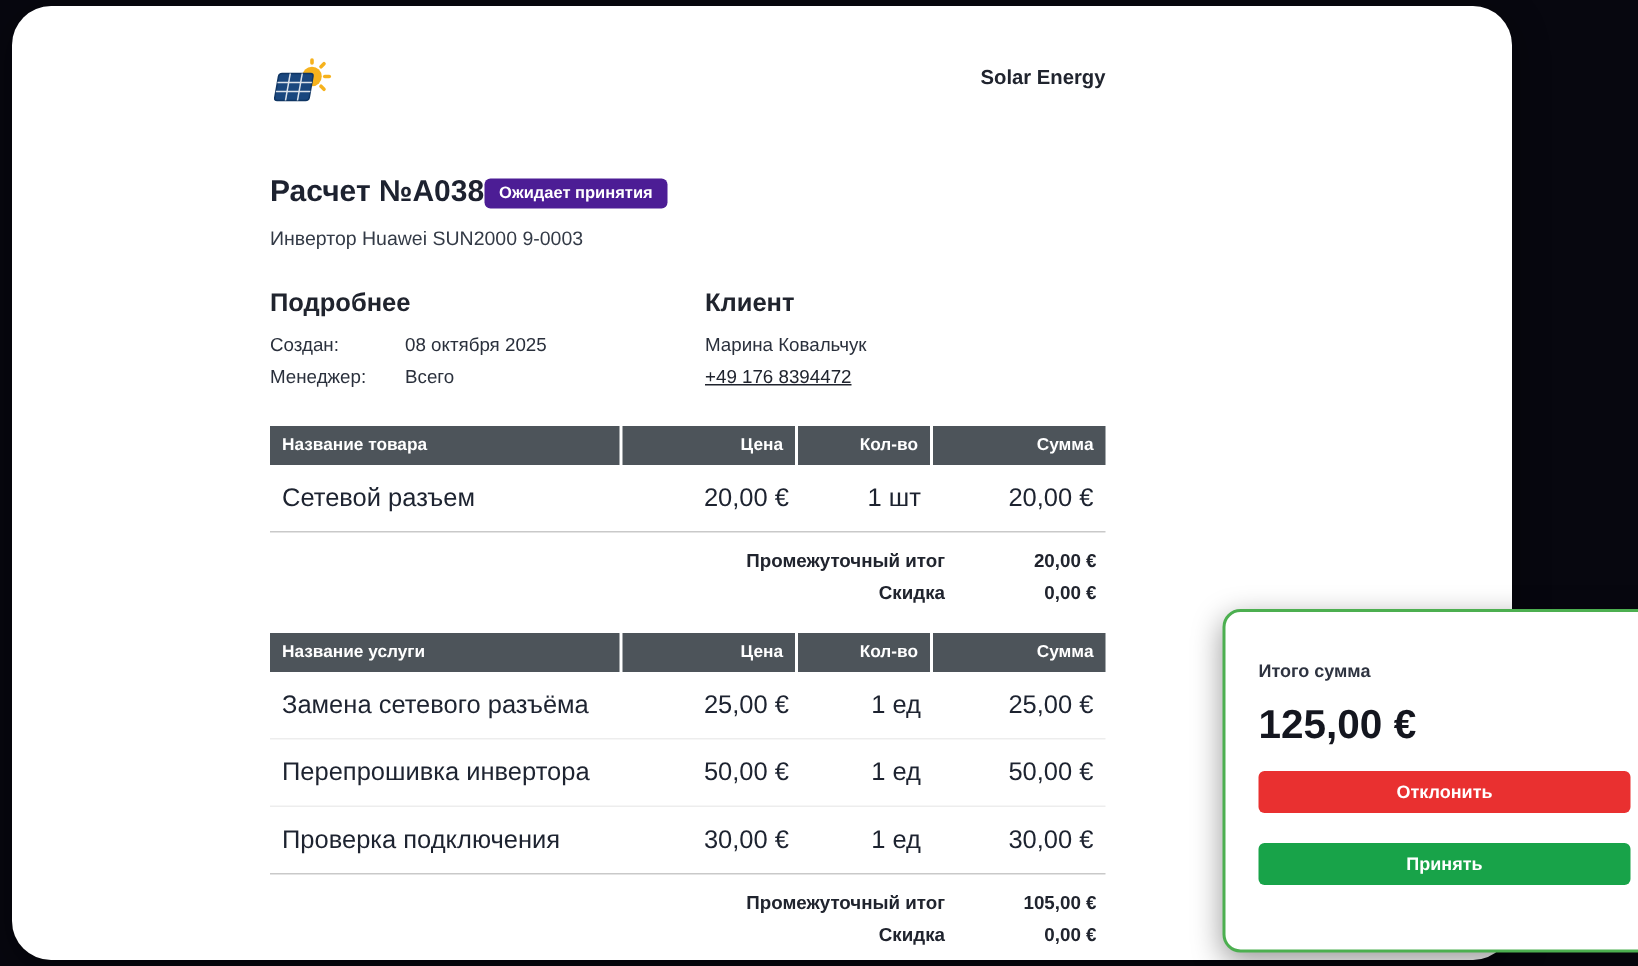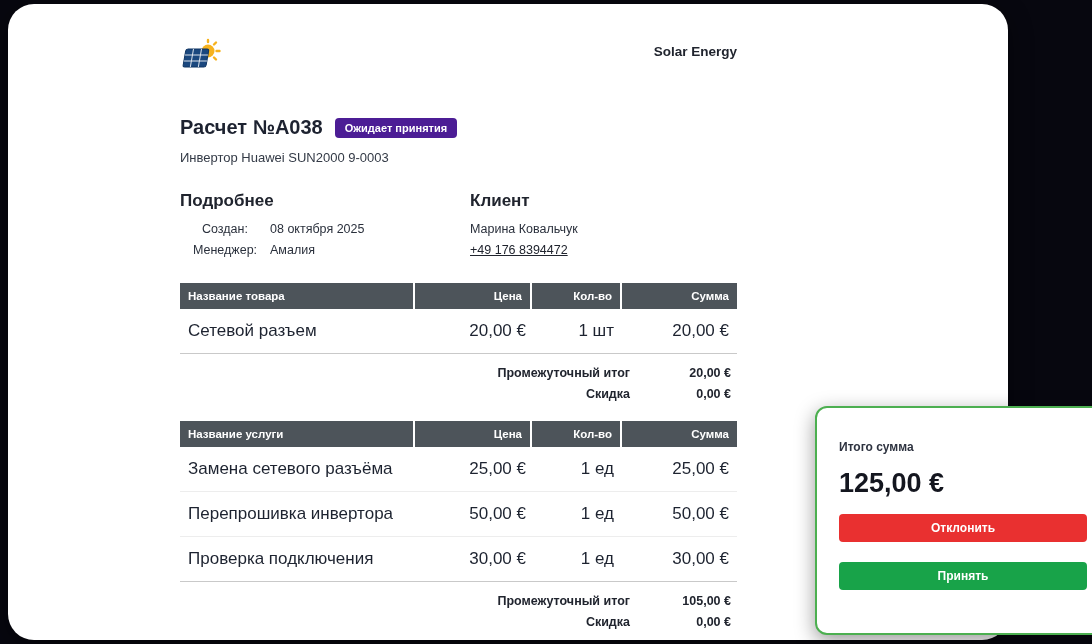--- a/index.html
+++ b/index.html
@@ -16,33 +16,33 @@
     position: absolute; left: 8px; top: 4px;
     width: 1000px; height: 636px;
     background: #ffffff; border-radius: 26px;
     box-shadow: 0 6px 24px rgba(0,0,0,.45);
   }
   .doc { position: absolute; left: 172px; top: 34px; width: 557px; color: #20242e; }
 
   .doc-header { display: flex; justify-content: space-between; align-items: flex-start; }
   .brand-name { font-size: 13.5px; font-weight: bold; color: #20242e; padding-top: 6px; }
 
-  .title-row { margin-top: 36px; display: flex; align-items: center; gap: 12px; }
+  .title-row { margin-top: 36px; display: flex; align-items: center; }
   .doc-title { font-size: 20px; font-weight: bold; color: #1d2230; }
   .status-badge {
     background: #4c1d95; color: #ffffff;
     font-size: 11px; font-weight: bold;
     padding: 4px 10px; border-radius: 4px; white-space: nowrap;
   }
   .doc-subtitle { margin-top: 11px; font-size: 13px; color: #333a46; }
 
   .meta { margin-top: 26px; display: flex; }
   .meta-col-left { width: 290px; }
   .meta-heading { font-size: 17px; font-weight: bold; margin-bottom: 8px; color: #20242e; }
-  .meta-row { display: flex; font-size: 12.5px; line-height: 21px; color: #2a303c; text-align: center; }
+  .meta-row { display: flex; font-size: 12.5px; line-height: 21px; color: #2a303c; }
   .meta-label { width: 90px; }
   .client-line { font-size: 12.5px; line-height: 21px; color: #2a303c; }
   .phone-link { color: #20242e; text-decoration: underline; cursor: pointer; }
 
   .table { margin-top: 22px; }
   .thead { display: flex; gap: 2px; }
   .th {
     background: #4d545a; color: #ffffff;
     font-size: 11.5px; font-weight: bold;
     padding: 7px 8px;
@@ -125,21 +125,21 @@
 
       <div class="meta">
         <div class="meta-col-left">
           <div class="meta-heading">Подробнее</div>
           <div class="meta-row">
             <span class="meta-label">Создан:</span>
             <span>08 октября 2025</span>
           </div>
           <div class="meta-row">
             <span class="meta-label">Менеджер:</span>
-            <span>Амалия</span>
+            <span>Всего</span>
           </div>
         </div>
         <div class="meta-col-right">
           <div class="meta-heading">Клиент</div>
           <div class="client-line">Марина Ковальчук</div>
           <div class="client-line">
             <a class="phone-link">+49 176 8394472</a>
           </div>
         </div>
       </div>

